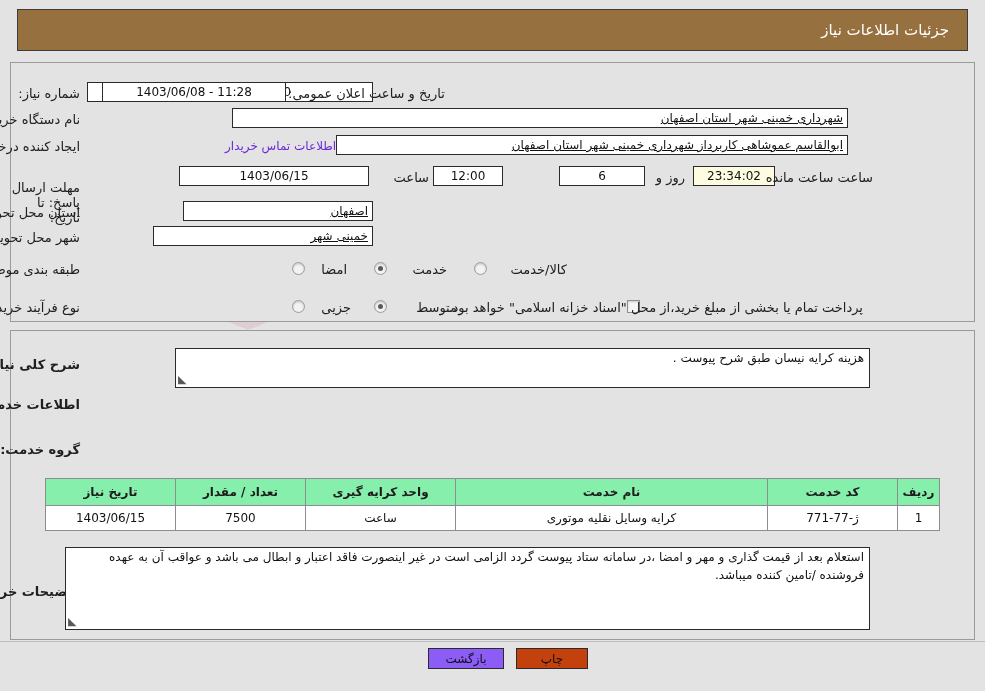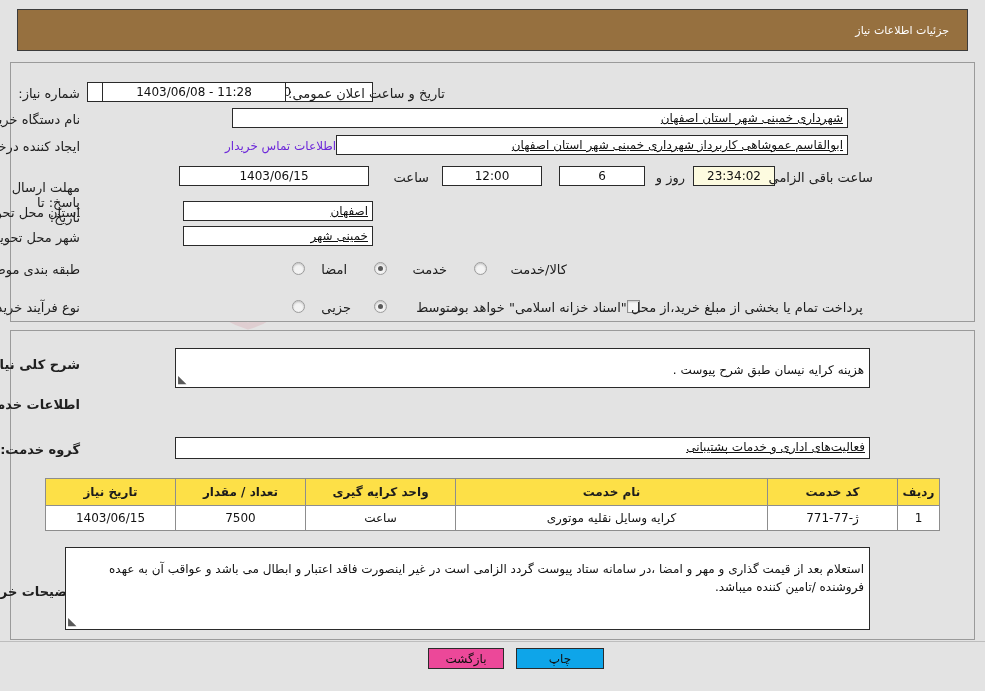--- a/index.html
+++ b/index.html
@@ -53,21 +53,21 @@
     background: #96703f;
     border: 1px solid #3c3c3c;
     color: #ffffff;
     display: flex;
     align-items: center;
     justify-content: flex-start;
     z-index: 5;
   }
   .header-title {
     margin-right: 18px;
-    font-size: 11px;
+    font-size: 15px;
     color: #ffffff;
   }
 
   
   .panel {
     position: absolute;
     background: #e3e3e3;
     border: 1px solid #9a9a9a;
     z-index: 4;
   }
@@ -138,21 +138,21 @@
     z-index: 6;
   }
 
   
   .area {
     position: absolute;
     background: #ffffff;
     border: 1px solid #2a2a2a;
     font-size: 12px;
     color: #111;
-    padding: 12px 5px;
+    padding: 0 5px;
     line-height: 18px;
     text-align: right;
     z-index: 6;
     overflow: hidden;
   }
   .resizer {
     position: absolute;
     left: 2px; bottom: 1px;
     width: 12px; height: 12px;
     z-index: 7;
@@ -165,21 +165,21 @@
   
   .tbl {
     position: absolute;
     left: 45px; top: 478px;
     width: 895px;
     border-collapse: collapse;
     z-index: 6;
     font-size: 12px;
   }
   .tbl th {
-    background: #fde047;
+    background: #86efac;
     border: 1px solid #8d8d8d;
     height: 27px;
     font-weight: bold;
     color: #1c1c1c;
     text-align: center;
     padding: 2px 4px;
   }
   .tbl td {
     background: #ffffff;
     border: 1px solid #8d8d8d;
@@ -196,22 +196,22 @@
     border: 1px solid #2b2b2b;
     font-size: 12px;
     font-family: "DejaVu Sans", "Liberation Sans", sans-serif;
     color: #111;
     cursor: pointer;
     text-align: center;
     line-height: 18px;
     z-index: 6;
     padding: 0;
   }
-  .btn-print  { left: 516px; top: 648px; width: 88px; background: #0ea5e9; }
-  .btn-back   { left: 428px; top: 648px; width: 76px; background: #ec4899; }
+  .btn-print  { left: 516px; top: 648px; width: 72px; background: #c2410c; }
+  .btn-back   { left: 428px; top: 648px; width: 76px; background: #8b5cf6; }
 
   .bottom-rule {
     position: absolute;
     left: 0; top: 641px;
     width: 985px; height: 1px;
     background: #bdbdbd;
     z-index: 4;
   }
 </style>
 </head>
@@ -234,31 +234,31 @@
   <div class="lbl" style="right:905px; top:112px;">نام دستگاه خریدار:</div>
   <div class="txtbox right" style="left:232px; right:137px; top:108px;">شهرداری خمینی شهر استان اصفهان</div>
 
   <div class="lbl" style="right:905px; top:139px;">ایجاد کننده درخواست:</div>
   <div class="txtbox right" style="left:336px; right:137px; top:135px;">ابوالقاسم عموشاهی کاربرداز شهرداری خمینی شهر استان اصفهان</div>
   <div class="linklike" style="left:225px; top:139px;">اطلاعات تماس خریدار</div>
 
   <div class="lbl" style="right:905px; top:180px; width:72px; line-height:15px; white-space:normal;">مهلت ارسال پاسخ: تا تاریخ:</div>
   <div class="txtbox center" style="right:616px; top:166px; width:190px;">1403/06/15</div>
   <div class="lbl" style="right:556px; top:170px;">ساعت</div>
-  <div class="txtbox center" style="right:443px; top:166px; width:100px;">12:00</div>
+  <div class="txtbox center" style="right:482px; top:166px; width:70px;">12:00</div>
   <div class="txtbox center" style="right:340px; top:166px; width:86px;">6</div>
   <div class="lbl" style="right:300px; top:170px;">روز و</div>
   <div class="txtbox center yellow" style="right:210px; top:166px; width:82px;">23:34:02</div>
-  <div class="lbl" style="right:112px; top:170px;">ساعت باقی الزامی</div>
+  <div class="lbl" style="right:112px; top:170px;">ساعت ساعت مانده</div>
 
   <div class="lbl" style="right:905px; top:205px;">استان محل تحویل:</div>
   <div class="txtbox right" style="right:612px; top:201px; width:190px;">اصفهان</div>
 
   <div class="lbl" style="right:905px; top:230px;">شهر محل تحویل:</div>
-  <div class="txtbox right" style="right:612px; top:226px; width:190px;">خمینی شهر</div>
+  <div class="txtbox right" style="right:612px; top:226px; width:220px;">خمینی شهر</div>
 
   <div class="lbl" style="right:905px; top:262px;">طبقه بندی موضوعی:</div>
   <span class="radio" id="rad-c0" style="right:680px; top:262px;"></span>
   <div class="lbl" style="right:638px; top:262px;">امضا</div>
   <span class="radio sel" id="rad-c1" style="right:598px; top:262px;"></span>
   <div class="lbl" style="right:538px; top:262px;">خدمت</div>
   <span class="radio" id="rad-c2" style="right:498px; top:262px;"></span>
   <div class="lbl" style="right:418px; top:262px;">کالا/خدمت</div>
 
   <div class="lbl" style="right:905px; top:300px;">نوع فرآیند خرید :</div>
@@ -273,21 +273,20 @@
 
   <div class="lbl lbl-b" style="right:905px; top:357px;">شرح کلی نیاز:</div>
   <div class="area" style="left:175px; right:115px; top:348px; height:40px;">
     <span>هزینه کرایه نیسان طبق شرح پیوست .</span>
     <span class="resizer">◢</span>
   </div>
 
   <div class="lbl lbl-b" style="right:905px; top:397px;">اطلاعات خدمات مورد نیاز</div>
 
   <div class="lbl lbl-b" style="right:905px; top:442px;">گروه خدمت:</div>
-  <div class="txtbox right" style="left:175px; right:115px; top:437px; height:22px;">فعالیت‌های اداری و خدمات پشتیبانی</div>
 
   <table class="tbl">
     <thead>
       <tr>
         <th style="width:42px;">ردیف</th>
         <th style="width:130px;">کد خدمت</th>
         <th>نام خدمت</th>
         <th style="width:150px;">واحد کرایه گیری</th>
         <th style="width:130px;">تعداد / مقدار</th>
         <th style="width:130px;">تاریخ نیاز</th>

